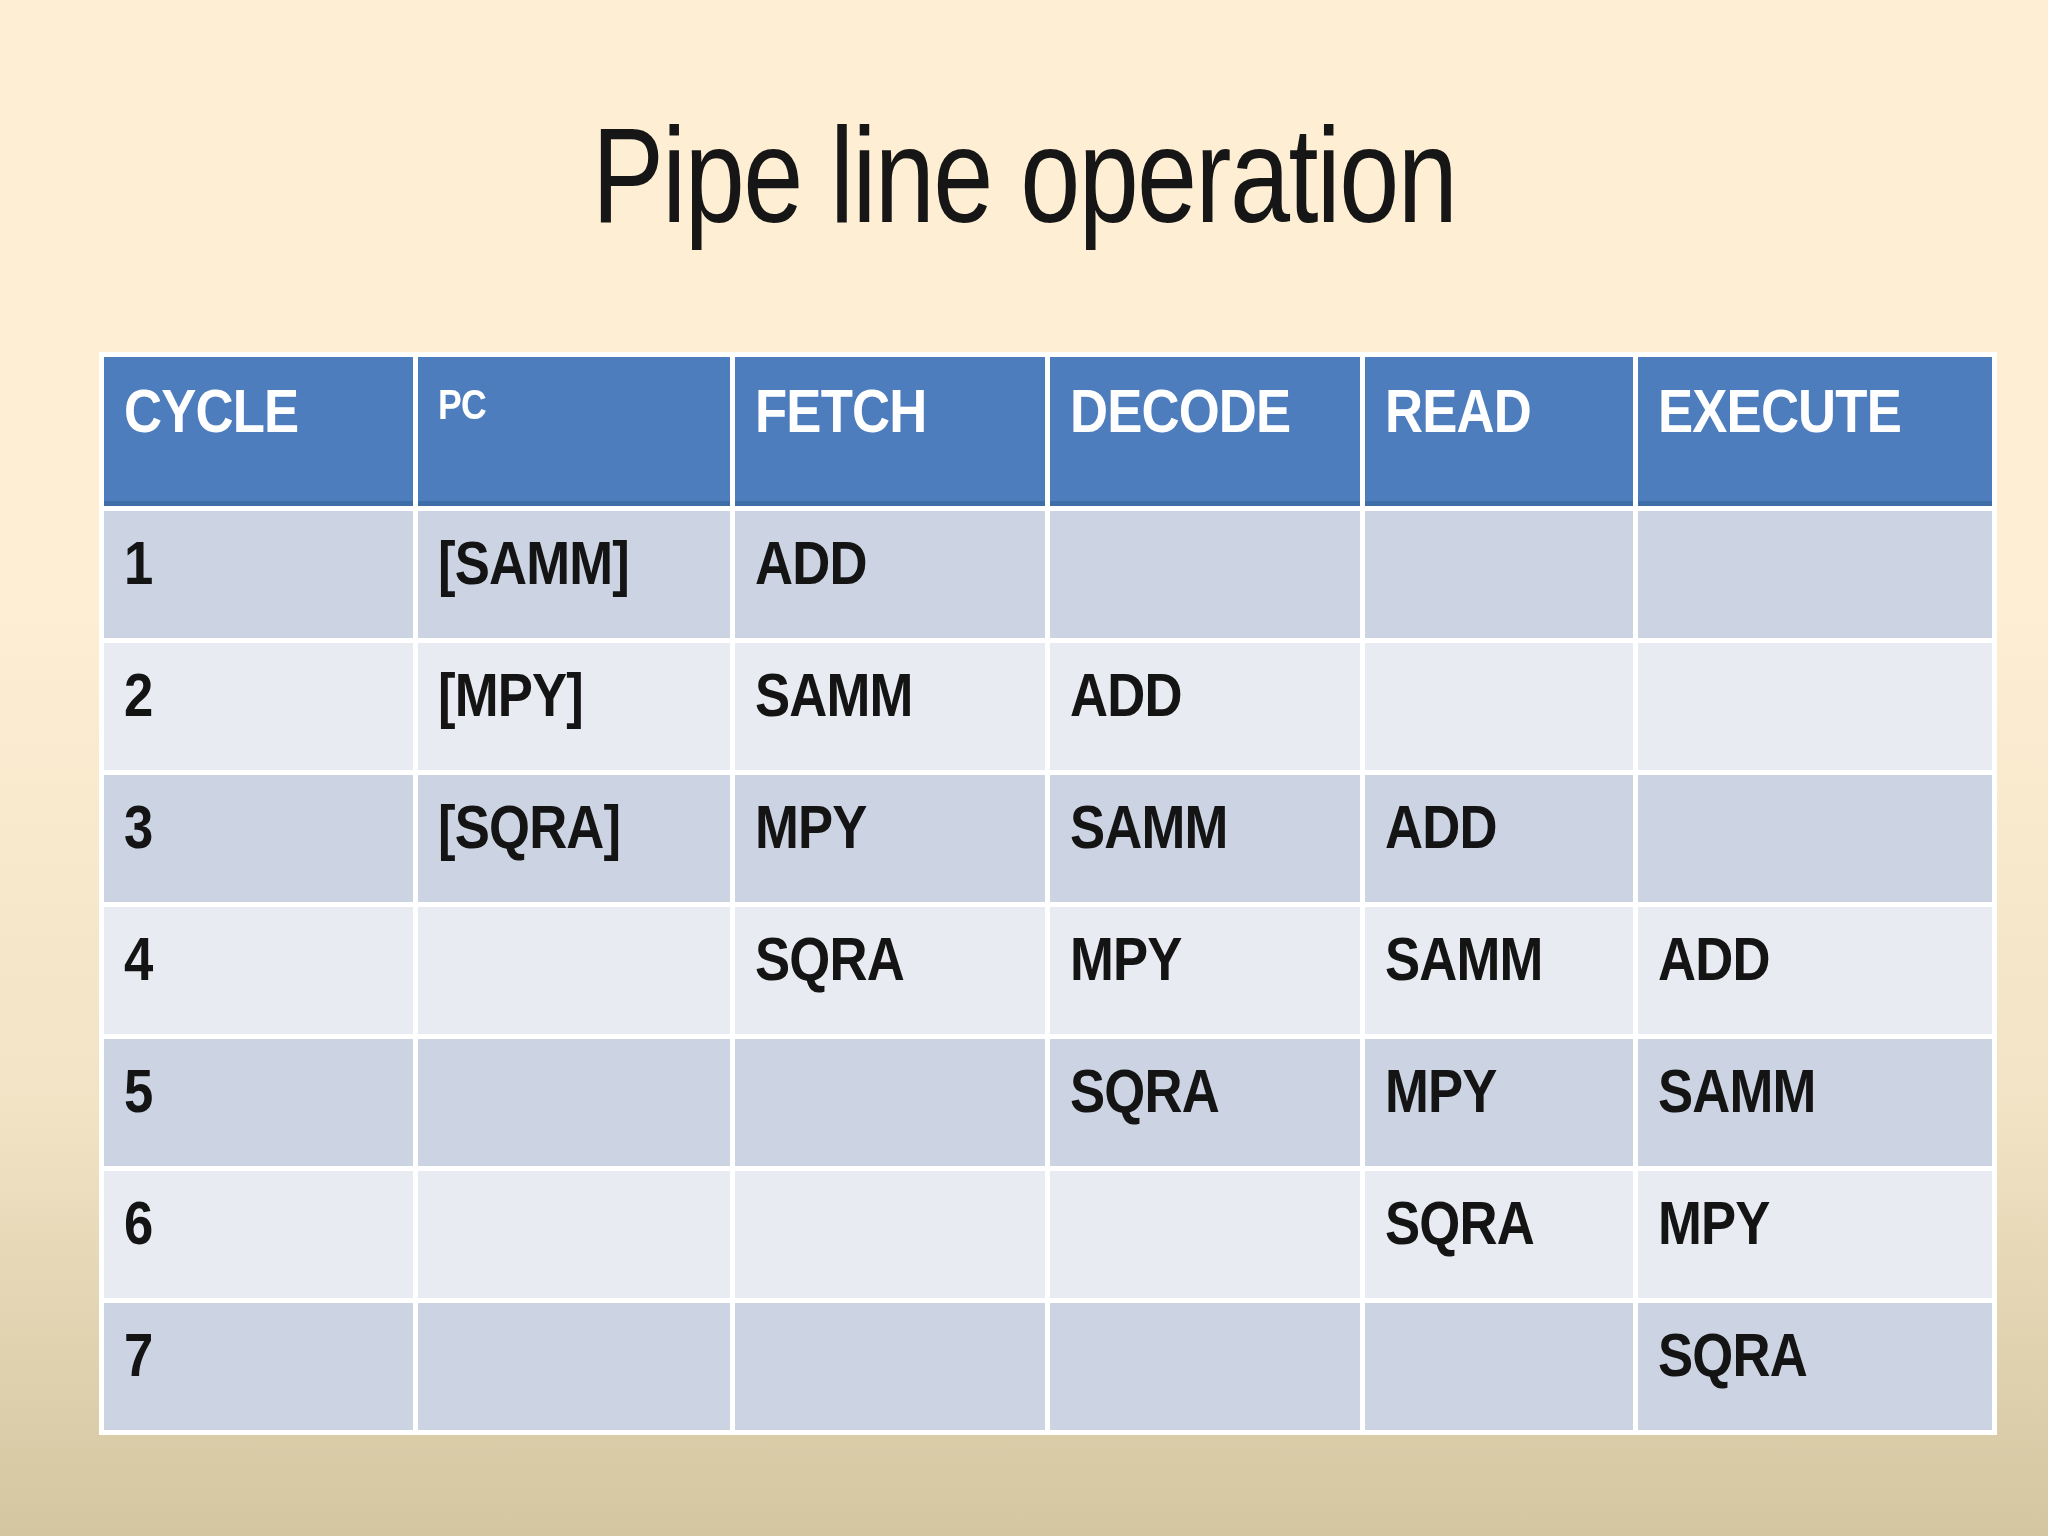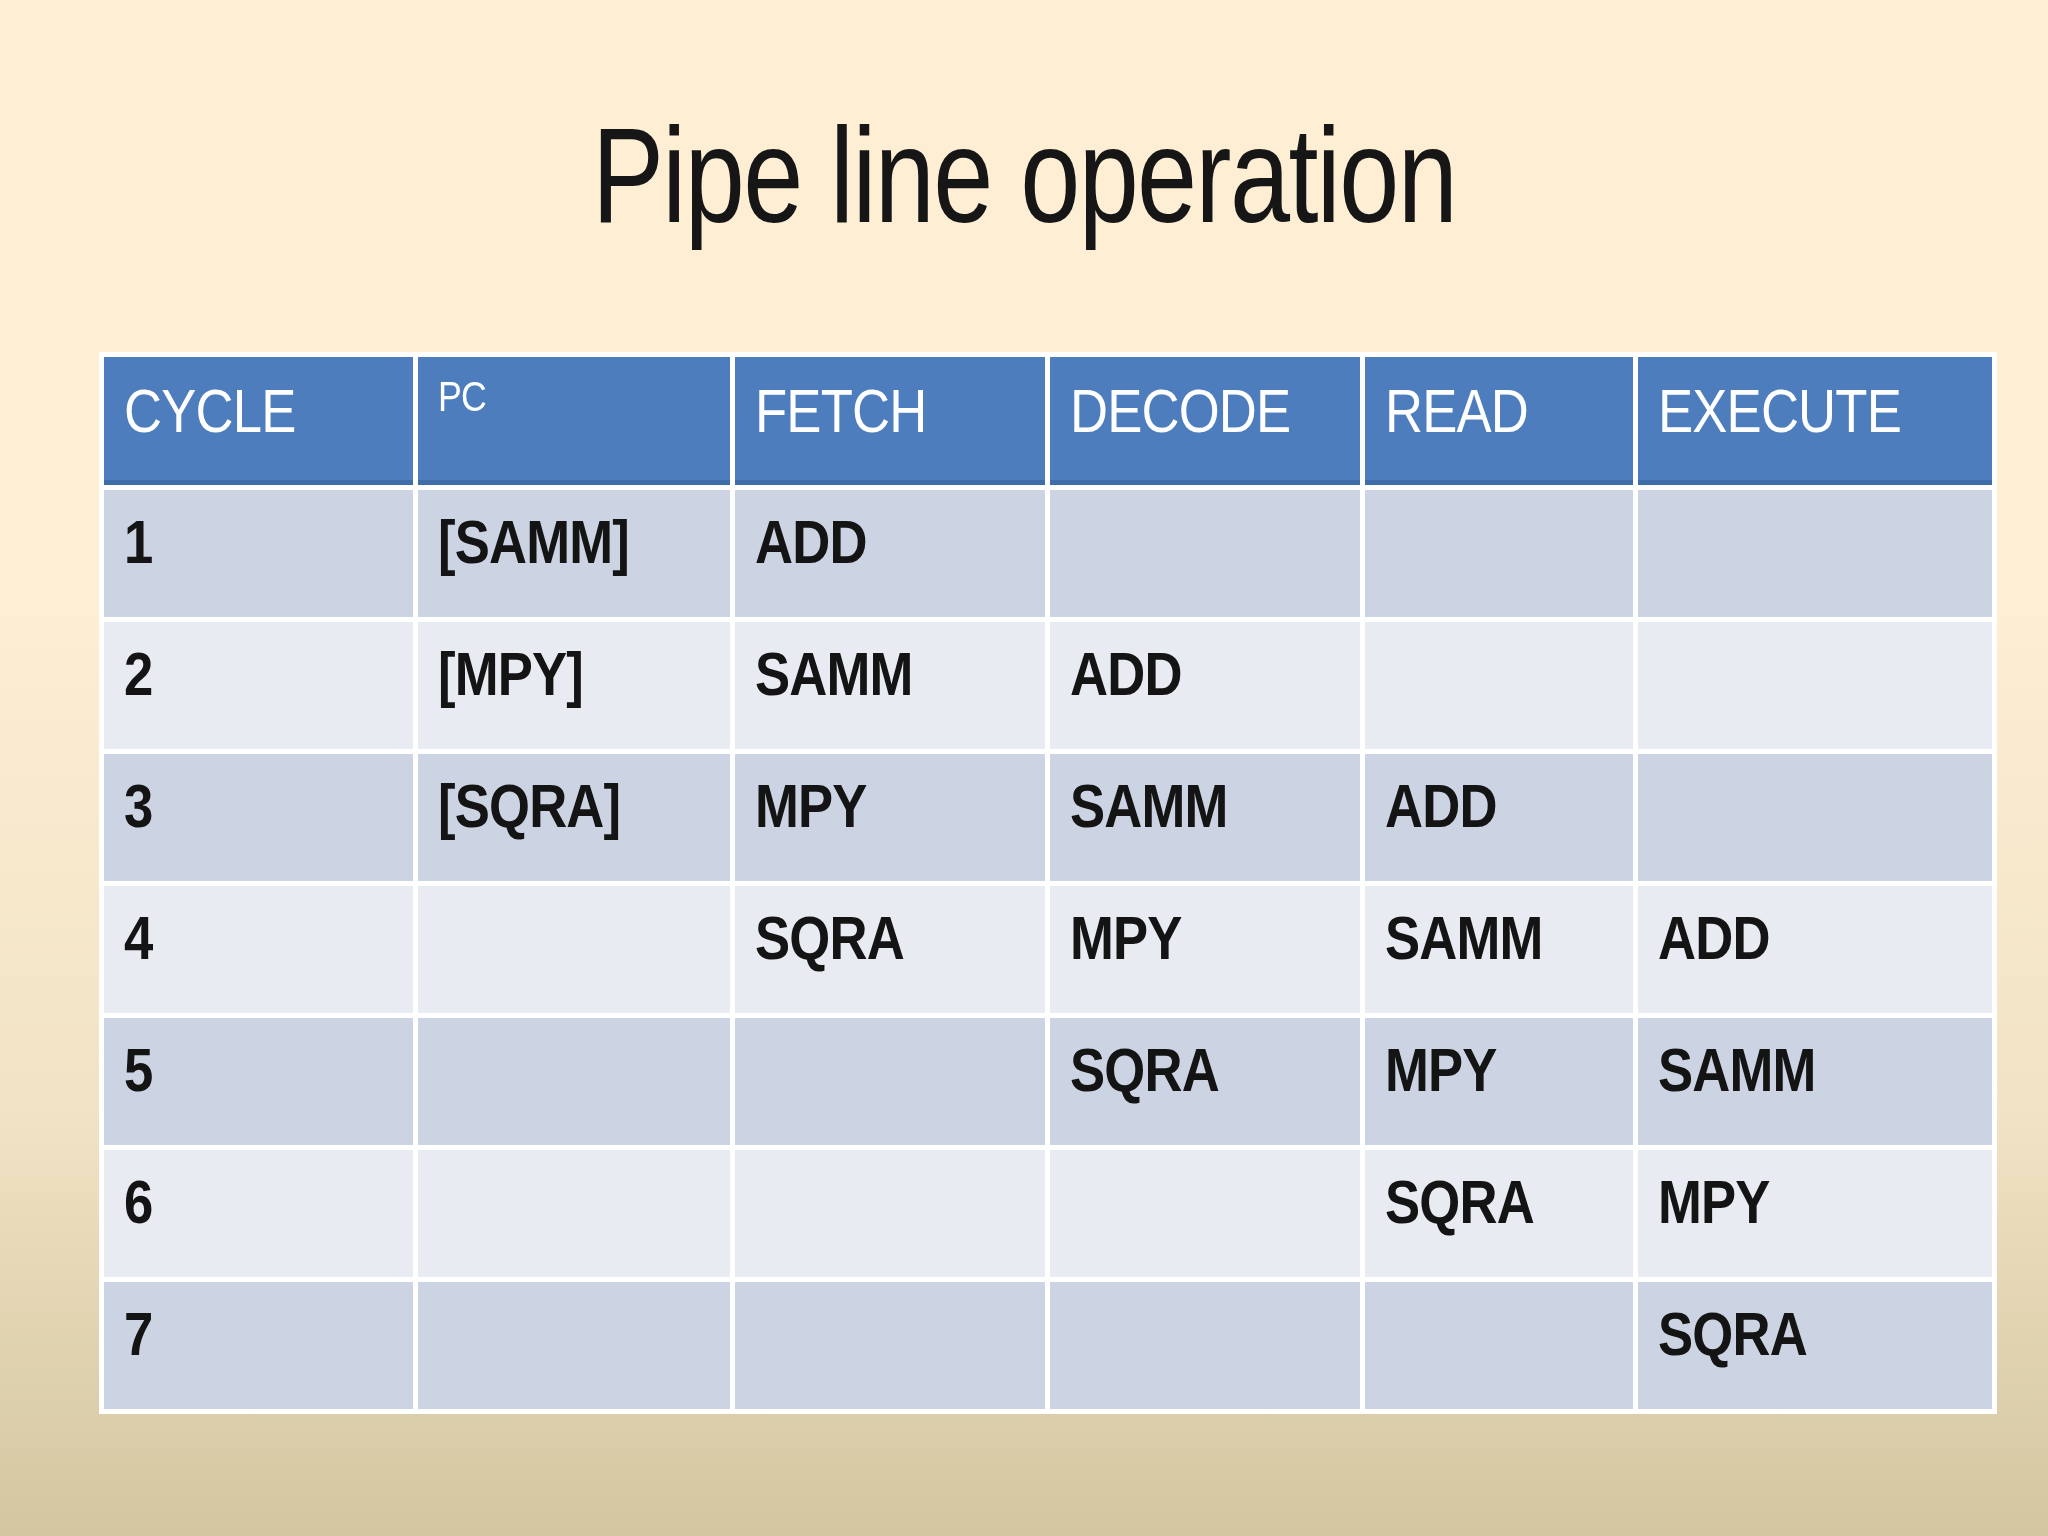--- a/index.html
+++ b/index.html
@@ -43,27 +43,27 @@
   table.pipeline th, table.pipeline td {
     vertical-align: top;
     text-align: left;
     overflow: hidden;
     white-space: nowrap;
   }
 
   table.pipeline th {
     background: var(--header-bg);
     color: var(--header-text);
-    height: 128px;
+    height: 149px;
     padding: 18px 0 0 20px;
     font-size: 62px;
-    font-weight: 400;
+    font-weight: 700;
     box-shadow: inset 0 -5px 0 var(--header-accent);
   }
-  table.pipeline th.th-pc { font-size: 42px; padding-top: 16px; }
+  table.pipeline th.th-pc { font-size: 42px; padding-top: 24px; }
 
   table.pipeline td {
     height: 127px;
     padding: 16px 0 0 20px;
     font-size: 62px;
     font-weight: 700;
     color: var(--cell-text);
   }
   tr.row-odd  td { background: var(--row-odd); }
   tr.row-even td { background: var(--row-even); }

